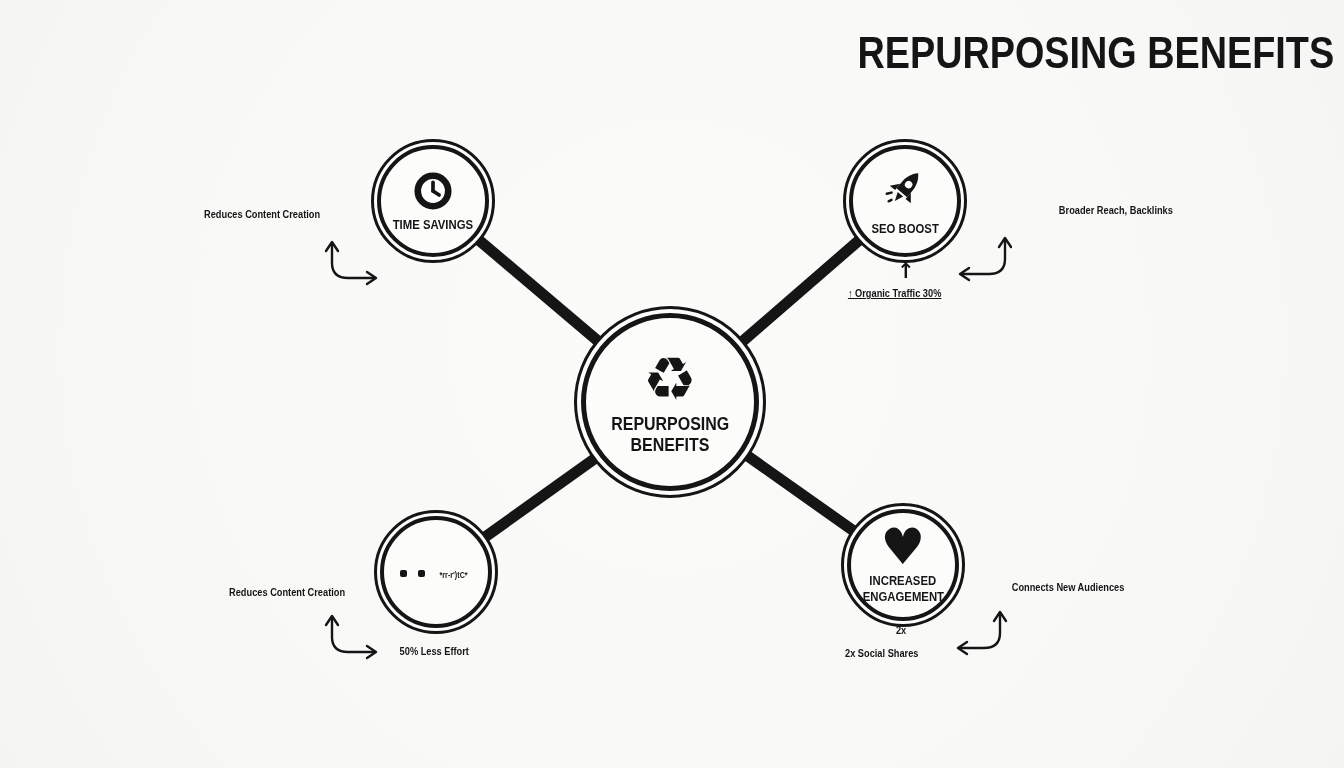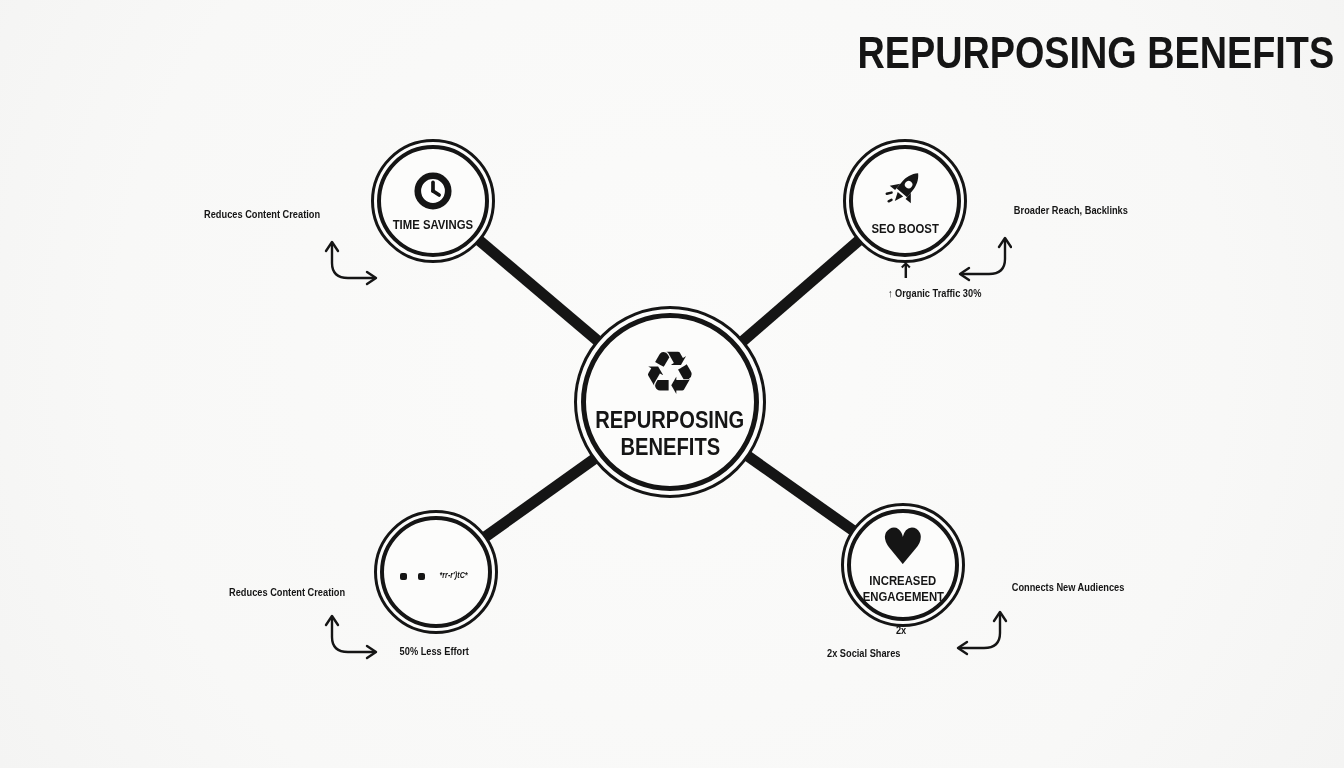--- a/index.html
+++ b/index.html
@@ -25,36 +25,36 @@
   .node-inner {
     width: 100%; height: 100%; border-radius: 50%; box-sizing: border-box;
     border: 4px solid #151515; background: #fcfcfb;
     display: flex; flex-direction: column; align-items: center; justify-content: center;
   }
   .node.satellite { width: 124px; height: 124px; padding: 3px; }
   .node.center { width: 192px; height: 192px; padding: 4px; }
   .node.center .node-inner { border-width: 5px; }
 
   .node-label { font-size: 13.5px; font-weight: bold; line-height: 1.15; text-align: center; margin-top: 5px; }
-  .center-label { font-size: 24px; font-weight: bold; line-height: 1.12; text-align: center; margin-top: 4px; }
+  .center-label { font-size: 19px; font-weight: bold; line-height: 1.12; text-align: center; margin-top: 4px; }
 
   .glyph-icon { font-family: "DejaVu Sans", sans-serif; color: #151515; }
   .recycle { font-size: 60px; line-height: 1; }
   .heart { font-size: 50px; line-height: 0.85; }
 
   .annotation {
     position: absolute; z-index: 2; font-size: 11px; font-weight: bold;
     text-align: center; display: flex; justify-content: center; white-space: nowrap;
   }
   .arrow-svg { position: absolute; z-index: 2; }
   .arrow-svg path { fill: none; stroke: #151515; stroke-width: 2.4; stroke-linecap: round; stroke-linejoin: round; }
 
   .pointer-up { position: absolute; z-index: 2; font-size: 21px; font-weight: bold; font-family: "DejaVu Sans", sans-serif; }
 
-  .scribble-row { display: flex; align-items: flex-end; gap: 11px; margin-top: 6px; font-style: italic; }
+  .scribble-row { display: flex; align-items: flex-start; gap: 11px; margin-top: 6px; }
   .dot { width: 7px; height: 7px; background: #151515; border-radius: 2px; }
   .scribble-text { font-size: 9px; font-weight: bold; letter-spacing: 0px; transform: scaleX(0.8); }
 </style>
 </head>
 <body>
 
 <div class="canvas">
 
   <div class="page-title">
     <span class="cond">REPURPOSING BENEFITS</span>
@@ -131,49 +131,49 @@
 
   <div class="annotation" style="left:166px; top:208px; width:192px;">
     <span class="cond">Reduces Content Creation</span>
   </div>
   <svg class="arrow-svg" style="left:322px; top:232px;" width="64" height="58" viewBox="0 0 64 58">
     <path d="M10 13 L10 31 Q10 46 26 46 L51 46"></path>
     <path d="M4 19 L10 10 L16 19"></path>
     <path d="M45 40 L54 46 L45 52"></path>
   </svg>
 
-  <div class="annotation" style="left:975px; top:204px; width:192px;">
+  <div class="annotation" style="left:1020px; top:204px; width:192px;">
     <span class="cond">Broader Reach, Backlinks</span>
   </div>
   <svg class="arrow-svg" style="left:948px; top:228px;" width="64" height="58" viewBox="0 0 64 58">
     <path d="M57 13 L57 31 Q57 46 41 46 L15 46"></path>
     <path d="M51 19 L57 10 L63 19"></path>
     <path d="M21 40 L12 46 L21 52"></path>
   </svg>
   <span class="pointer-up" style="left:897px; top:259px;">↑</span>
-  <div class="annotation" style="left:835px; top:287px; width:200px;">
+  <div class="annotation" style="left:795px; top:287px; width:200px;text-decoration:underline;">
     <span class="cond">↑ Organic Traffic 30%</span>
   </div>
 
   <div class="annotation" style="left:191px; top:586px; width:192px;">
     <span class="cond">Reduces Content Creation</span>
   </div>
   <svg class="arrow-svg" style="left:322px; top:606px;" width="64" height="58" viewBox="0 0 64 58">
     <path d="M10 13 L10 31 Q10 46 26 46 L51 46"></path>
     <path d="M4 19 L10 10 L16 19"></path>
     <path d="M45 40 L54 46 L45 52"></path>
   </svg>
   <div class="annotation" style="left:374px; top:645px; width:120px;">
     <span class="cond">50% Less Effort</span>
   </div>
 
   <div class="annotation" style="left:851px; top:624px; width:100px;text-align:right;">
     <span class="cond">2x</span>
   </div>
-  <div class="annotation" style="left:784px; top:647px; width:160px;">
+  <div class="annotation" style="left:802px; top:647px; width:160px;">
     <span class="cond">2x Social Shares</span>
   </div>
   <svg class="arrow-svg" style="left:946px; top:602px;" width="64" height="58" viewBox="0 0 64 58">
     <path d="M54 13 L54 31 Q54 46 38 46 L15 46"></path>
     <path d="M48 19 L54 10 L60 19"></path>
     <path d="M21 40 L12 46 L21 52"></path>
   </svg>
   <div class="annotation" style="left:968px; top:581px; width:200px;align-items:center;">
     <span class="cond">Connects New Audiences</span>
   </div>

